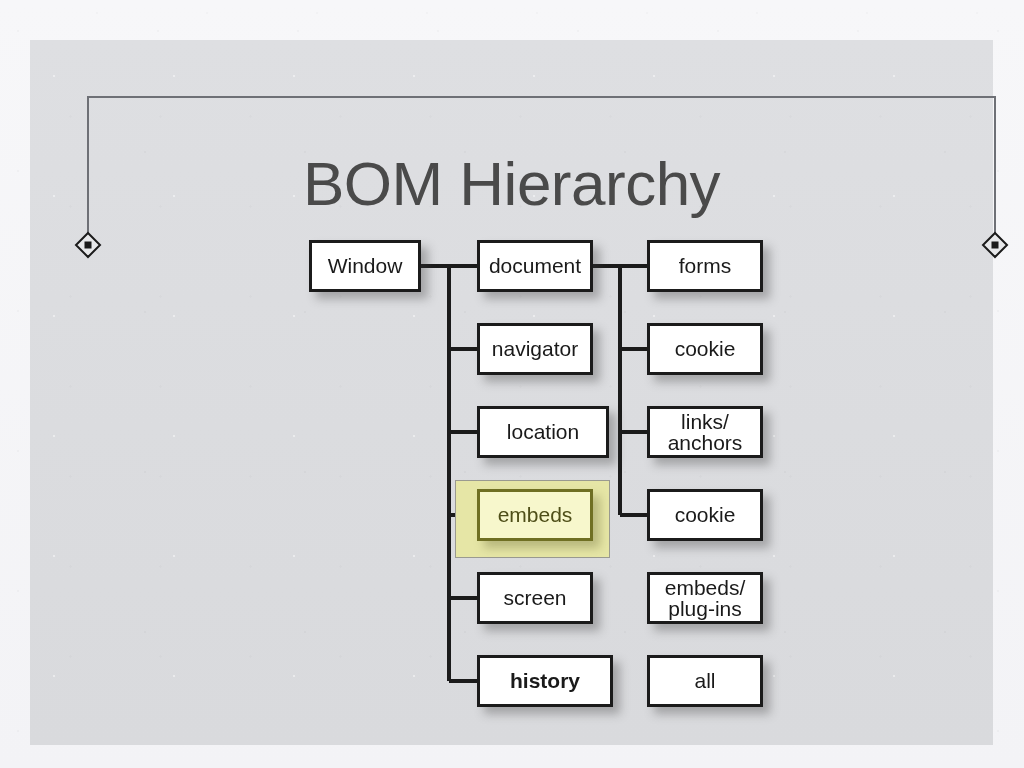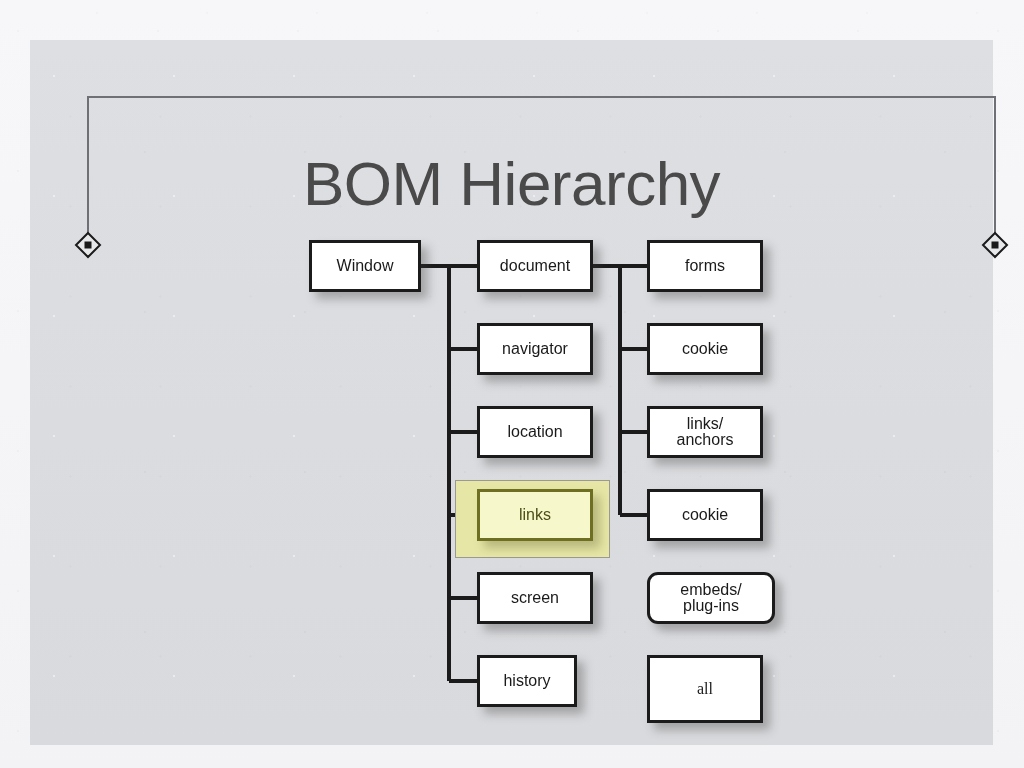--- a/index.html
+++ b/index.html
@@ -95,21 +95,21 @@
     pointer-events: none;
   }
 
   .node {
     position: absolute;
     box-sizing: border-box;
     background: #ffffff;
     border: 3px solid #1b1b1b;
     color: #1a1a1a;
     font-family: "Liberation Sans", sans-serif;
-    font-size: 16px;
+    font-size: 21px;
     line-height: 1.02;
     display: flex;
     align-items: center;
     justify-content: center;
     text-align: center;
     box-shadow: 7px 7px 9px rgba(60,60,60,0.34);
     z-index: 2;
   }
   .node .lbl { display: block; }
   .node .lbl .l2 { display: block; }
@@ -174,47 +174,47 @@
       <div id="nodes">
           <div class="node" style="left: 279px; top: 200px; width: 112px; height: 52px;">
             <span class="lbl">Window</span>
           </div>
           <div class="node" style="left: 447px; top: 200px; width: 116px; height: 52px;">
             <span class="lbl">document</span>
           </div>
           <div class="node" style="left: 447px; top: 283px; width: 116px; height: 52px;">
             <span class="lbl">navigator</span>
           </div>
-          <div class="node" style="left: 447px; top: 366px; width: 116px; height: 52px; justify-content: center;">
+          <div class="node" style="left: 447px; top: 366px; width: 132px; height: 52px; justify-content: center;">
             <span class="lbl">location</span>
           </div>
           <div class="node highlight" style="left: 447px; top: 449px; width: 116px; height: 52px;">
-            <span class="lbl">links</span>
+            <span class="lbl">embeds</span>
           </div>
           <div class="node" style="left: 447px; top: 532px; width: 116px; height: 52px;">
             <span class="lbl">screen</span>
           </div>
-          <div class="node" style="left: 447px; top: 615px; width: 100px; height: 52px;">
+          <div class="node" style="left: 447px; top: 615px; width: 136px; height: 52px; font-weight: bold;">
             <span class="lbl">history</span>
           </div>
           <div class="node" style="left: 617px; top: 200px; width: 116px; height: 52px; text-align: right;">
             <span class="lbl">forms</span>
           </div>
           <div class="node" style="left: 617px; top: 283px; width: 116px; height: 52px; text-align: right;">
             <span class="lbl">cookie</span>
           </div>
           <div class="node" style="left: 617px; top: 366px; width: 116px; height: 52px;">
             <span class="lbl">links/<span class="l2">anchors</span></span>
           </div>
           <div class="node" style="left: 617px; top: 449px; width: 116px; height: 52px;">
             <span class="lbl">cookie</span>
           </div>
-          <div class="node" style="left: 617px; top: 532px; width: 128px; height: 52px; border-radius: 11px;">
+          <div class="node" style="left: 617px; top: 532px; width: 116px; height: 52px;">
             <span class="lbl">embeds/<span class="l2">plug-ins</span></span>
           </div>
-          <div class="node" style="left: 617px; top: 615px; width: 116px; height: 68px; font-family: Liberation Serif, serif;">
+          <div class="node" style="left: 617px; top: 615px; width: 116px; height: 52px;">
             <span class="lbl">all</span>
           </div>
         </div>
     </div>
 
   </div>
 </div>
 
 </body></html>

